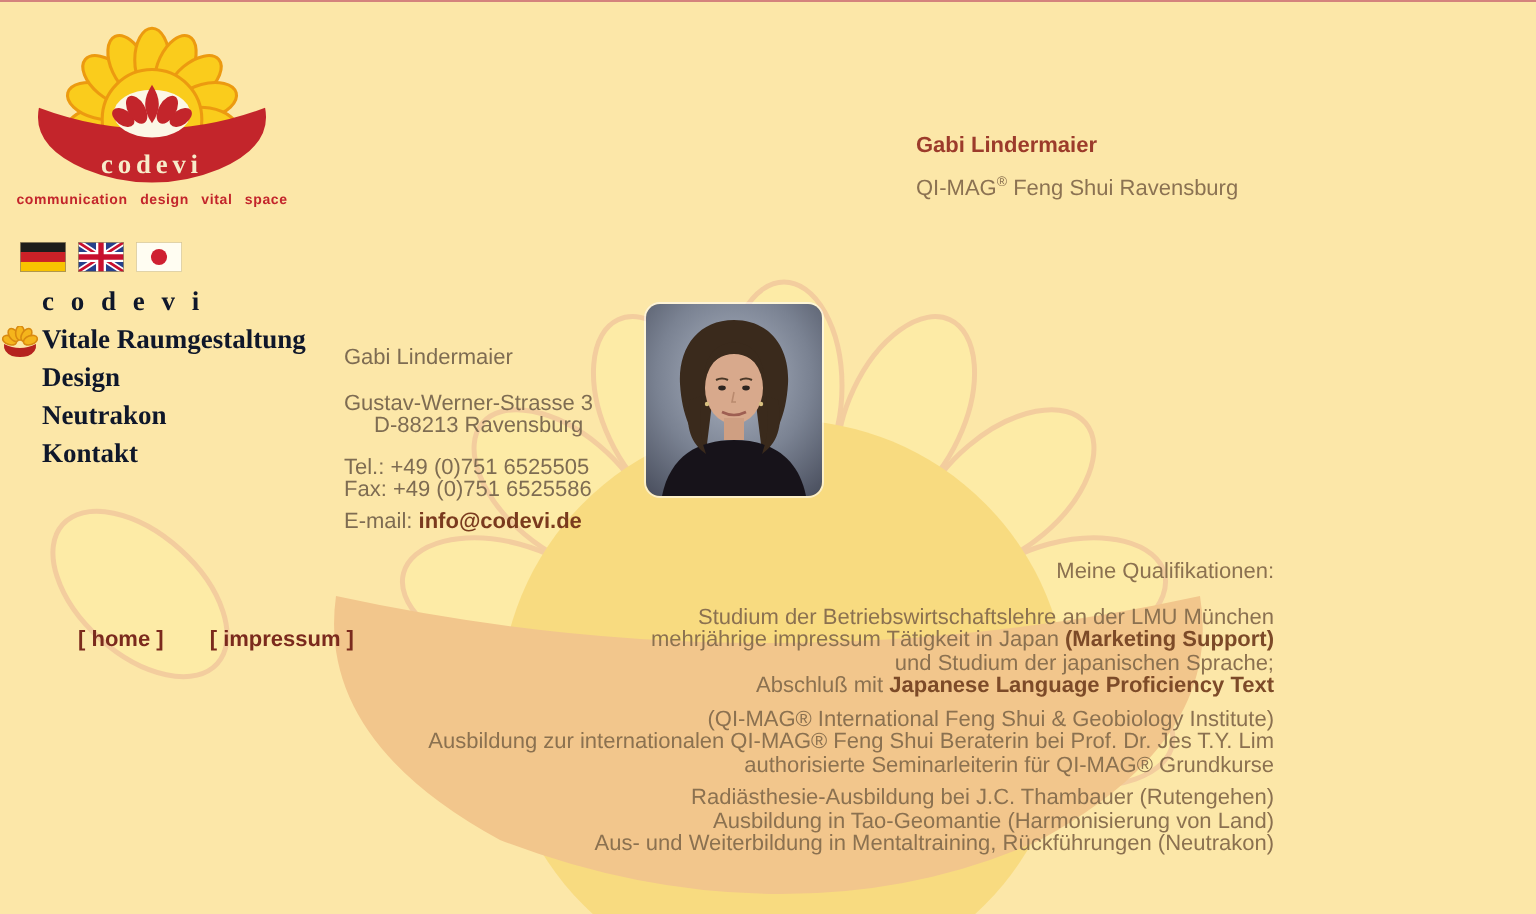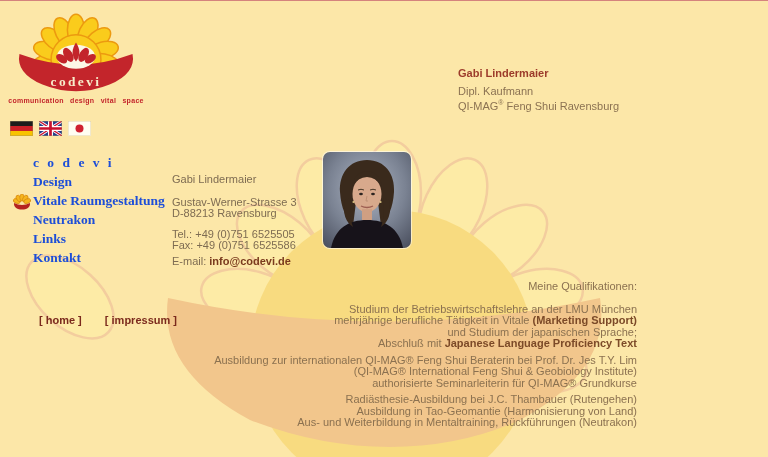--- a/index.html
+++ b/index.html
@@ -17,36 +17,36 @@
     position:absolute;left:4px;top:97px;width:144px;text-align:center;
     font-size:7px;font-weight:bold;color:#c3252b;letter-spacing:.3px;word-spacing:4px;
   }
 
   
   .flags{position:absolute;left:10px;top:121px;display:flex;gap:6px;}
   .flag{width:23px;height:15px;display:block;cursor:pointer;}
 
   
   .nav{
-    position:absolute;left:21px;top:143px;margin:12px;padding:0;list-style:none;
-    font-family:"Liberation Serif", serif;font-weight:bold;font-size:13.5px;color:#1d4ed8;
+    position:absolute;left:21px;top:143px;margin:0;padding:0;list-style:none;
+    font-family:"Liberation Serif", serif;font-weight:bold;font-size:13.5px;color:#0f172a;
   }
   .nav li{height:19px;position:relative;cursor:pointer;white-space:nowrap;}
   .nav li.spread{letter-spacing:2.5px;}
   .active-icon{position:absolute;left:-21px;top:1px;}
 
   .sitelinks{
     position:absolute;left:24px;top:314px;font-size:11px;font-weight:bold;color:#7b2a1d;white-space:nowrap;
   }
   .sitelinks span{cursor:pointer;margin-right:5px;padding-left:15px;}
 
   
   .contact{position:absolute;left:172px;top:174px;font-size:11px;line-height:11.5px;color:#7e6c52;}
   .contact .mb-lg{margin-bottom:11px;}
-  .contact .mb-md{margin-bottom:9px;}
+  .contact .mb-md{margin-bottom:9px;margin-left:15px;}
   .contact .mb-sm{margin-bottom:4px;}
   .email-link{font-weight:bold;color:#7a3a1e;cursor:pointer;}
 
   
   .photo{
     position:absolute;left:323px;top:152px;width:88px;height:96px;border-radius:7px;overflow:hidden;
     box-shadow:0 0 0 1px rgba(255,255,255,.55);
   }
 
   
@@ -131,36 +131,35 @@
     </svg>
     <svg class="flag" viewBox="0 0 60 39">
       <rect width="60" height="39" fill="#fffdf2"></rect>
       <circle cx="30" cy="19.5" r="10.5" fill="#cf2030"></circle>
       <rect x=".5" y=".5" width="59" height="38" fill="none" stroke="#d8c694"></rect>
     </svg>
   </div>
 
   <ul class="nav">
     <li class="spread">c o d e v i</li>
-    <li>Design</li>
     <li>
       <svg class="active-icon" width="20" height="16" viewBox="0 0 20 16">
         <g fill="#f5b51c" stroke="#d98a10" stroke-width=".8">
           <ellipse cx="4.8" cy="7.1" rx="2.2" ry="3.6" transform="rotate(-70 4.8 7.1)"></ellipse>
           <ellipse cx="6.8" cy="4.5" rx="2.2" ry="3.6" transform="rotate(-35 6.8 4.5)"></ellipse>
           <ellipse cx="10" cy="3.5" rx="2.2" ry="3.6"></ellipse>
           <ellipse cx="13.2" cy="4.5" rx="2.2" ry="3.6" transform="rotate(35 13.2 4.5)"></ellipse>
           <ellipse cx="15.2" cy="7.1" rx="2.2" ry="3.6" transform="rotate(70 15.2 7.1)"></ellipse>
         </g>
         <path d="M2,9 Q10,13 18,9 Q18.5,13 14,15 Q10,16 6,15 Q1.5,13 2,9 Z" fill="#b5231f"></path>
       </svg>
       <span>Vitale Raumgestaltung</span>
     </li>
+    <li>Design</li>
     <li>Neutrakon</li>
-    <li>Links</li>
     <li>Kontakt</li>
   </ul>
 
   <div class="sitelinks">
     <span>[ home ]</span>
     <span>[ impressum ]</span>
   </div>
 
   <div class="contact">
     <div class="mb-lg">Gabi Lindermaier</div>
@@ -196,37 +195,36 @@
       <path d="M8,96 C12,76 26,68 44,68 C62,68 76,76 80,96 Z" fill="#17131a"></path>
       <path d="M22,48 C19,62 23,70 30,75 C26,64 27,54 28,46 Z" fill="#3a2a1c"></path>
       <path d="M66,48 C69,62 65,70 58,75 C62,64 61,54 60,46 Z" fill="#3a2a1c"></path>
       <circle cx="30.5" cy="50" r="1.1" fill="#d8c080"></circle>
       <circle cx="57.5" cy="50" r="1.1" fill="#d8c080"></circle>
     </svg>
   </div>
 
   <div class="profile">
     <div class="name">Gabi Lindermaier</div>
-    <div>Dipl. Kaufmann</div>
     <div>
       <span>QI-MAG</span><span class="sup">®</span><span> Feng Shui Ravensburg</span>
     </div>
   </div>
 
   <div class="quals">
     <div class="heading">Meine Qualifikationen:</div>
     <div class="group">
       <div>Studium der Betriebswirtschaftslehre an der LMU München</div>
-      <div><span>mehrjährige berufliche Tätigkeit in Vitale </span><span class="b">(Marketing Support)</span></div>
+      <div><span>mehrjährige impressum Tätigkeit in Japan </span><span class="b">(Marketing Support)</span></div>
       <div>und Studium der japanischen Sprache;</div>
       <div><span>Abschluß mit </span><span class="b">Japanese Language Proficiency Text</span></div>
     </div>
     <div class="group">
+      <div>(QI-MAG® International Feng Shui &amp; Geobiology Institute)</div>
       <div>Ausbildung zur internationalen QI-MAG® Feng Shui Beraterin bei Prof. Dr. Jes T.Y. Lim</div>
-      <div>(QI-MAG® International Feng Shui &amp; Geobiology Institute)</div>
       <div>authorisierte Seminarleiterin für QI-MAG® Grundkurse</div>
     </div>
     <div class="group">
       <div>Radiästhesie-Ausbildung bei J.C. Thambauer (Rutengehen)</div>
       <div>Ausbildung in Tao-Geomantie (Harmonisierung von Land)</div>
       <div>Aus- und Weiterbildung in Mentaltraining, Rückführungen (Neutrakon)</div>
     </div>
   </div>
 
 </div>

